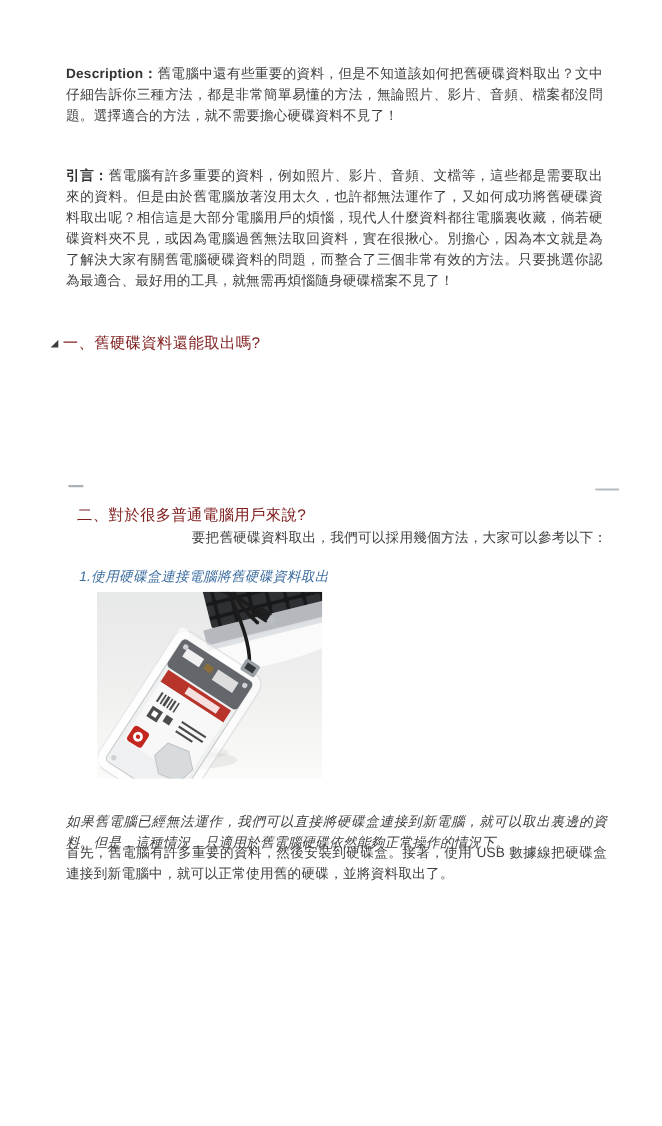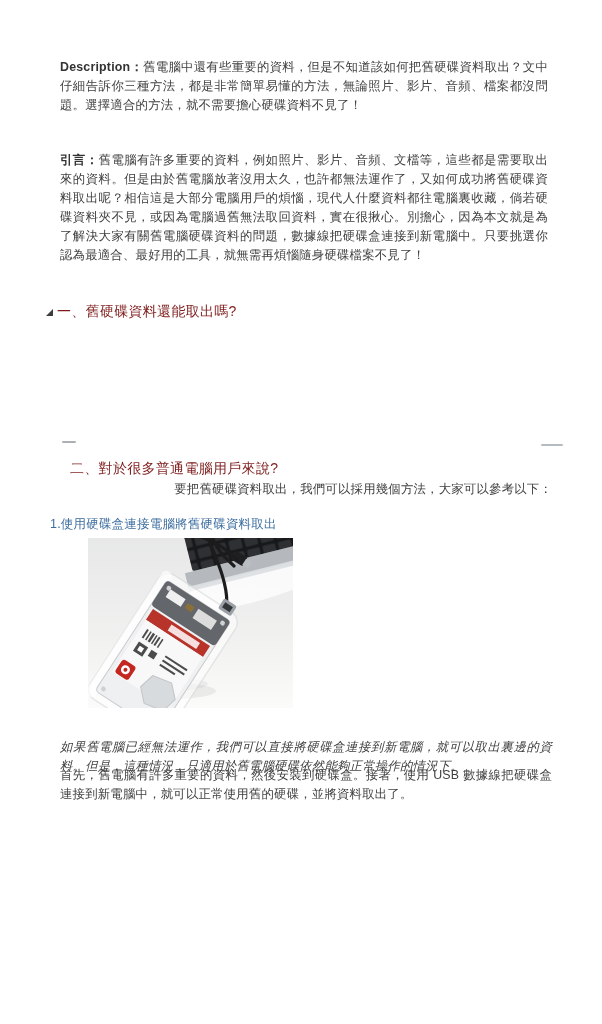--- a/index.html
+++ b/index.html
@@ -65,34 +65,34 @@
   }
   .figure svg{display:block;}
 </style>
 </head>
 <body>
 
 <div class="page">
 
   <p class="para" style="left:60px;top:58px;width:488px;"><b class="lbl">Description：</b><span>舊電腦中還有些重要的資料，但是不知道該如何把舊硬碟資料取出？文中仔細告訴你三種方法，都是非常簡單易懂的方法，無論照片、影片、音頻、檔案都沒問題。選擇適合的方法，就不需要擔心硬碟資料不見了！</span></p>
 
-  <p class="para" style="left:60px;top:151px;width:488px;"><b class="lbl">引言：</b><span>舊電腦有許多重要的資料，例如照片、影片、音頻、文檔等，這些都是需要取出來的資料。但是由於舊電腦放著沒用太久，也許都無法運作了，又如何成功將舊硬碟資料取出呢？相信這是大部分電腦用戶的煩惱，現代人什麼資料都往電腦裏收藏，倘若硬碟資料夾不見，或因為電腦過舊無法取回資料，實在很揪心。別擔心，因為本文就是為了解決大家有關舊電腦硬碟資料的問題，數據線把硬碟盒連接到新電腦中。只要挑選你認為最適合、最好用的工具，就無需再煩惱隨身硬碟檔案不見了！</span></p>
+  <p class="para" style="left:60px;top:151px;width:488px;"><b class="lbl">引言：</b><span>舊電腦有許多重要的資料，例如照片、影片、音頻、文檔等，這些都是需要取出來的資料。但是由於舊電腦放著沒用太久，也許都無法運作了，又如何成功將舊硬碟資料取出呢？相信這是大部分電腦用戶的煩惱，現代人什麼資料都往電腦裏收藏，倘若硬碟資料夾不見，或因為電腦過舊無法取回資料，實在很揪心。別擔心，因為本文就是為了解決大家有關舊電腦硬碟資料的問題，而整合了三個非常有效的方法。只要挑選你認為最適合、最好用的工具，就無需再煩惱隨身硬碟檔案不見了！</span></p>
 
   <span class="collapse-tri"></span>
   <h2 class="h-blue" style="left:57px;top:303px;">一、舊硬碟資料還能取出嗎?</h2>
 
 
   <span class="dash dash-left"></span>
   <span class="dash dash-right"></span>
 
   <h2 class="h-blue" style="left:70px;top:460px;">二、對於很多普通電腦用戶來說?</h2>
 
   <p class="para" style="left:60px;top:480px;width:492px;text-align:right;">要把舊硬碟資料取出，我們可以採用幾個方法，大家可以參考以下：</p>
 
-  <h3 class="sub-blue" style="left:50px;top:516px;">1.使用硬碟盒連接電腦將舊硬碟資料取出</h3>
+  <h3 class="sub-blue" style="left:72px;top:516px;font-style:italic;">1.使用硬碟盒連接電腦將舊硬碟資料取出</h3>
 
   <div class="figure">
     <svg width="205" height="170" viewBox="0 0 205 170" xmlns="http://www.w3.org/2000/svg">
       <defs>
         <linearGradient id="bgGrad" x1="0" y1="0" x2="0" y2="1">
           <stop offset="0" stop-color="#e7e8e8"></stop>
           <stop offset="0.55" stop-color="#f0f0ef"></stop>
           <stop offset="1" stop-color="#fbfbfa"></stop>
         </linearGradient>
         <pattern id="keys" width="16" height="13" patternUnits="userSpaceOnUse">

